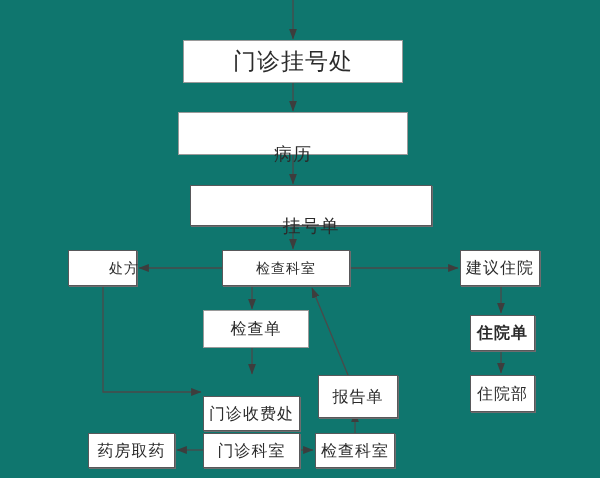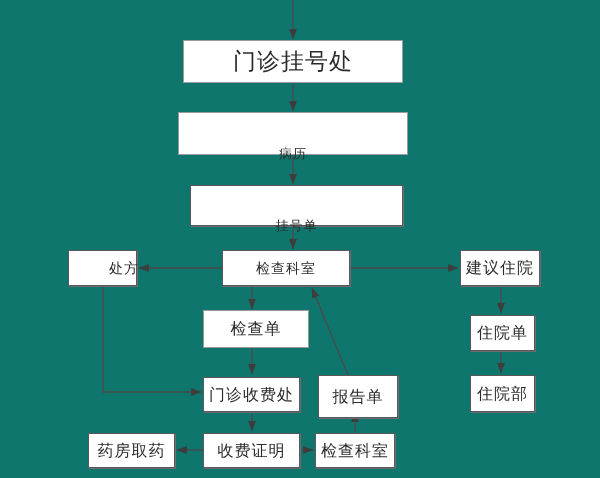--- a/index.html
+++ b/index.html
@@ -42,21 +42,21 @@
   }
   .node-box.heavy {
     border: 1px solid #58585a;
     box-shadow: 1px 1px 0 0 #6d6d6f;
   }
   .node-label {
     display: block;
     font-family: "DejaVu Sans", "Liberation Sans", sans-serif;
   }
   .size-xl { font-size: 23px; }
-  .size-lg { font-size: 13px; margin-top: 40px; }
+  .size-lg { font-size: 18px; margin-top: 40px; }
   .size-md { font-size: 14px; }
   .size-sm { font-size: 16px; }
 </style>
 </head>
 <body>
 
 <div id="flowchart-root">
 
   <svg id="flow-svg" viewBox="0 0 600 478">
     <defs>
@@ -85,61 +85,61 @@
   </svg>
 
   <div class="node-box" style="left:183px;top:40px;width:220px;height:43px;">
     <span class="node-label size-xl">门诊挂号处</span>
   </div>
 
   <div class="node-box" style="left:178px;top:112px;width:230px;height:43px;">
     <span class="node-label size-lg">病历</span>
   </div>
 
-  <div class="node-box heavy" style="left:190px;top:185px;width:213px;height:41px;">
+  <div class="node-box heavy" style="left:190px;top:185px;width:242px;height:41px;">
     <span class="node-label size-lg">挂号单</span>
   </div>
 
   <div class="node-box heavy" style="left:68px;top:250px;width:69px;height:36px;padding-left:43px;">
     <span class="node-label size-md">处方</span>
   </div>
 
   <div class="node-box heavy" style="left:222px;top:250px;width:128px;height:36px;">
     <span class="node-label size-md">检查科室</span>
   </div>
 
   <div class="node-box heavy" style="left:460px;top:250px;width:80px;height:36px;">
     <span class="node-label size-sm">建议住院</span>
   </div>
 
   <div class="node-box" style="left:203px;top:310px;width:106px;height:38px;text-align:right;">
     <span class="node-label size-sm">检查单</span>
   </div>
 
-  <div class="node-box heavy" style="left:470px;top:315px;width:65px;height:36px;">
+  <div class="node-box heavy" style="left:470px;top:315px;width:65px;height:36px;font-weight:bold;">
     <span class="node-label size-sm">住院单</span>
   </div>
 
-  <div class="node-box heavy" style="left:203px;top:377px;width:97px;height:35px;">
+  <div class="node-box heavy" style="left:203px;top:396px;width:97px;height:35px;">
     <span class="node-label size-sm">门诊收费处</span>
   </div>
 
   <div class="node-box heavy" style="left:318px;top:375px;width:80px;height:43px;">
     <span class="node-label size-sm">报告单</span>
   </div>
 
   <div class="node-box heavy" style="left:470px;top:375px;width:65px;height:37px;">
     <span class="node-label size-sm">住院部</span>
   </div>
 
   <div class="node-box heavy" style="left:88px;top:433px;width:87px;height:35px;">
     <span class="node-label size-sm">药房取药</span>
   </div>
 
   <div class="node-box heavy" style="left:203px;top:433px;width:97px;height:35px;">
-    <span class="node-label size-sm">收费证明</span>
+    <span class="node-label size-sm">门诊科室</span>
   </div>
 
   <div class="node-box heavy" style="left:315px;top:433px;width:80px;height:35px;">
     <span class="node-label size-sm">检查科室</span>
   </div>
 
 </div>
 
 </body></html>

